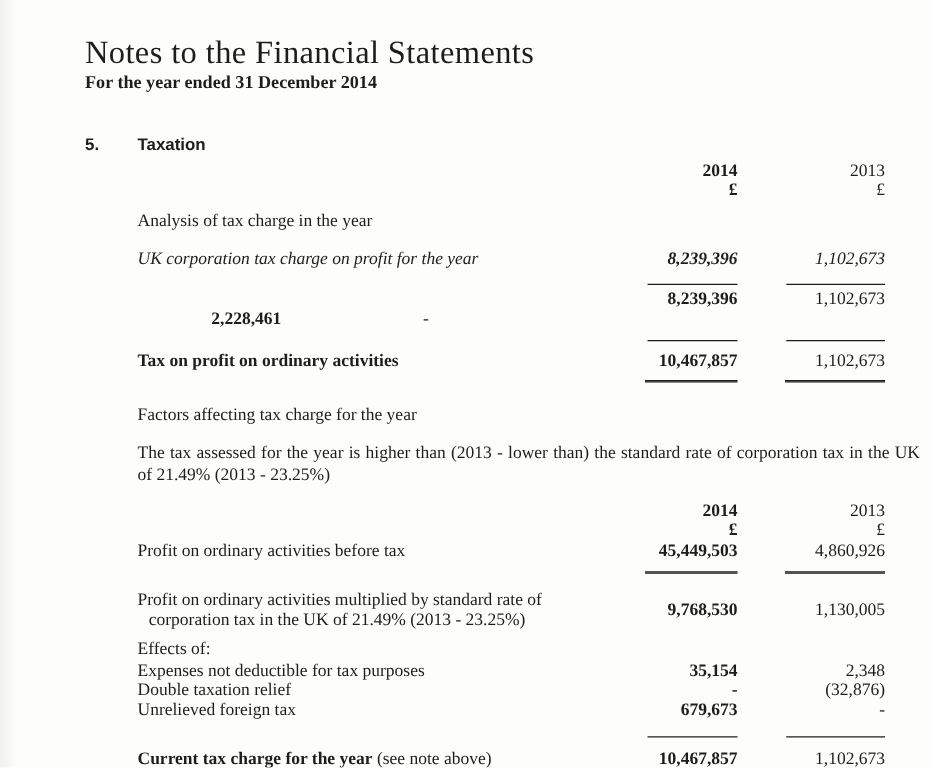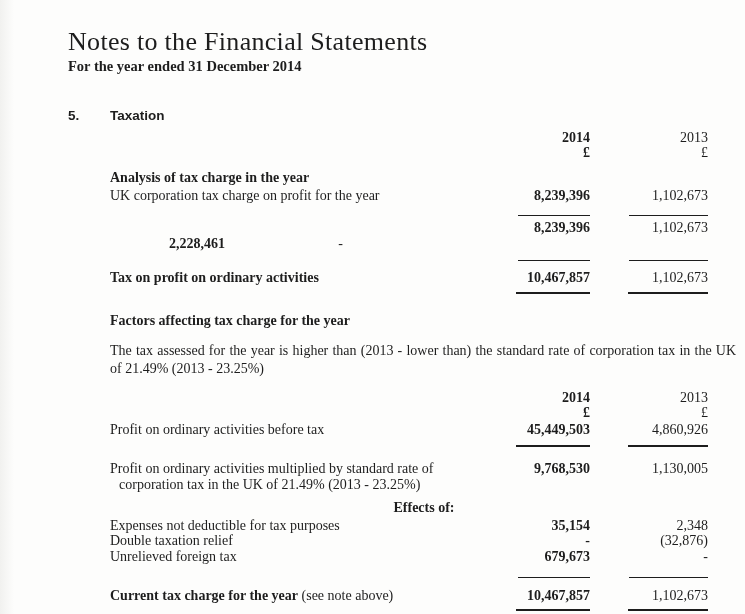--- a/index.html
+++ b/index.html
@@ -46,46 +46,46 @@
   .note-number { width: 42px; }
 
   .content { margin-left: 110px; width: 628px; }
 
   
   .trow { display: flex; width: 598px; line-height: 15.5px; }
   .lbl { flex: 1; }
   .c1 { width: 115px; text-align: right; font-weight: bold; }
   .c2 { width: 118px; text-align: right; }
   .bold { font-weight: bold; }
-  .align-end { align-items: flex-start; }
+  .align-end { align-items: center; }
   .indent { padding-left: 9px; }
 
   .thead .c1, .thead .c2 { line-height: 15px; }
   .thead .c2 { font-weight: normal; }
 
   
   .rrow { display: flex; width: 598px; }
   .rc1 { width: 115px; display: flex; justify-content: flex-end; }
   .rc2 { width: 118px; display: flex; justify-content: flex-end; }
   .sline1 { width: 72px; height: 0; border-top: 1.6px solid #1d1d1d; }
   .sline2 { width: 79px; height: 0; border-top: 1.6px solid #1d1d1d; }
   .dline1 { width: 74px; height: 2.4px; border-top: 1.9px solid #1d1d1d; border-bottom: 1.1px solid #1d1d1d; }
   .dline2 { width: 80px; height: 2.4px; border-top: 1.9px solid #1d1d1d; border-bottom: 1.1px solid #1d1d1d; }
 
-  .group-heading { font-weight: bold; line-height: 15.5px; }
+  .group-heading { font-weight: normal; line-height: 15.5px; }
   .para { text-align: justify; line-height: 17.5px; width: 626px; }
 
   
   .mt2  { margin-top: 2px; }
-  .mt3  { margin-top: 2px; }
+  .mt3  { margin-top: 14px; font-style: italic; }
   .mt4  { margin-top: 4px; }
   .mt5  { margin-top: 5px; }
   .mt6  { margin-top: 6px; }
   .mt7  { margin-top: 7px; }
-  .mt8  { margin-top: 8px; text-align: center; }
+  .mt8  { margin-top: 8px; }
   .mt9  { margin-top: 9px; }
   .mt10 { margin-top: 10px; }
   .mt12 { margin-top: 12px; }
   .mt13 { margin-top: 13px; }
   .mt14 { margin-top: 14px; }
   .mt19 { margin-top: 19px; }
 </style>
 </head>
 <body>
 

